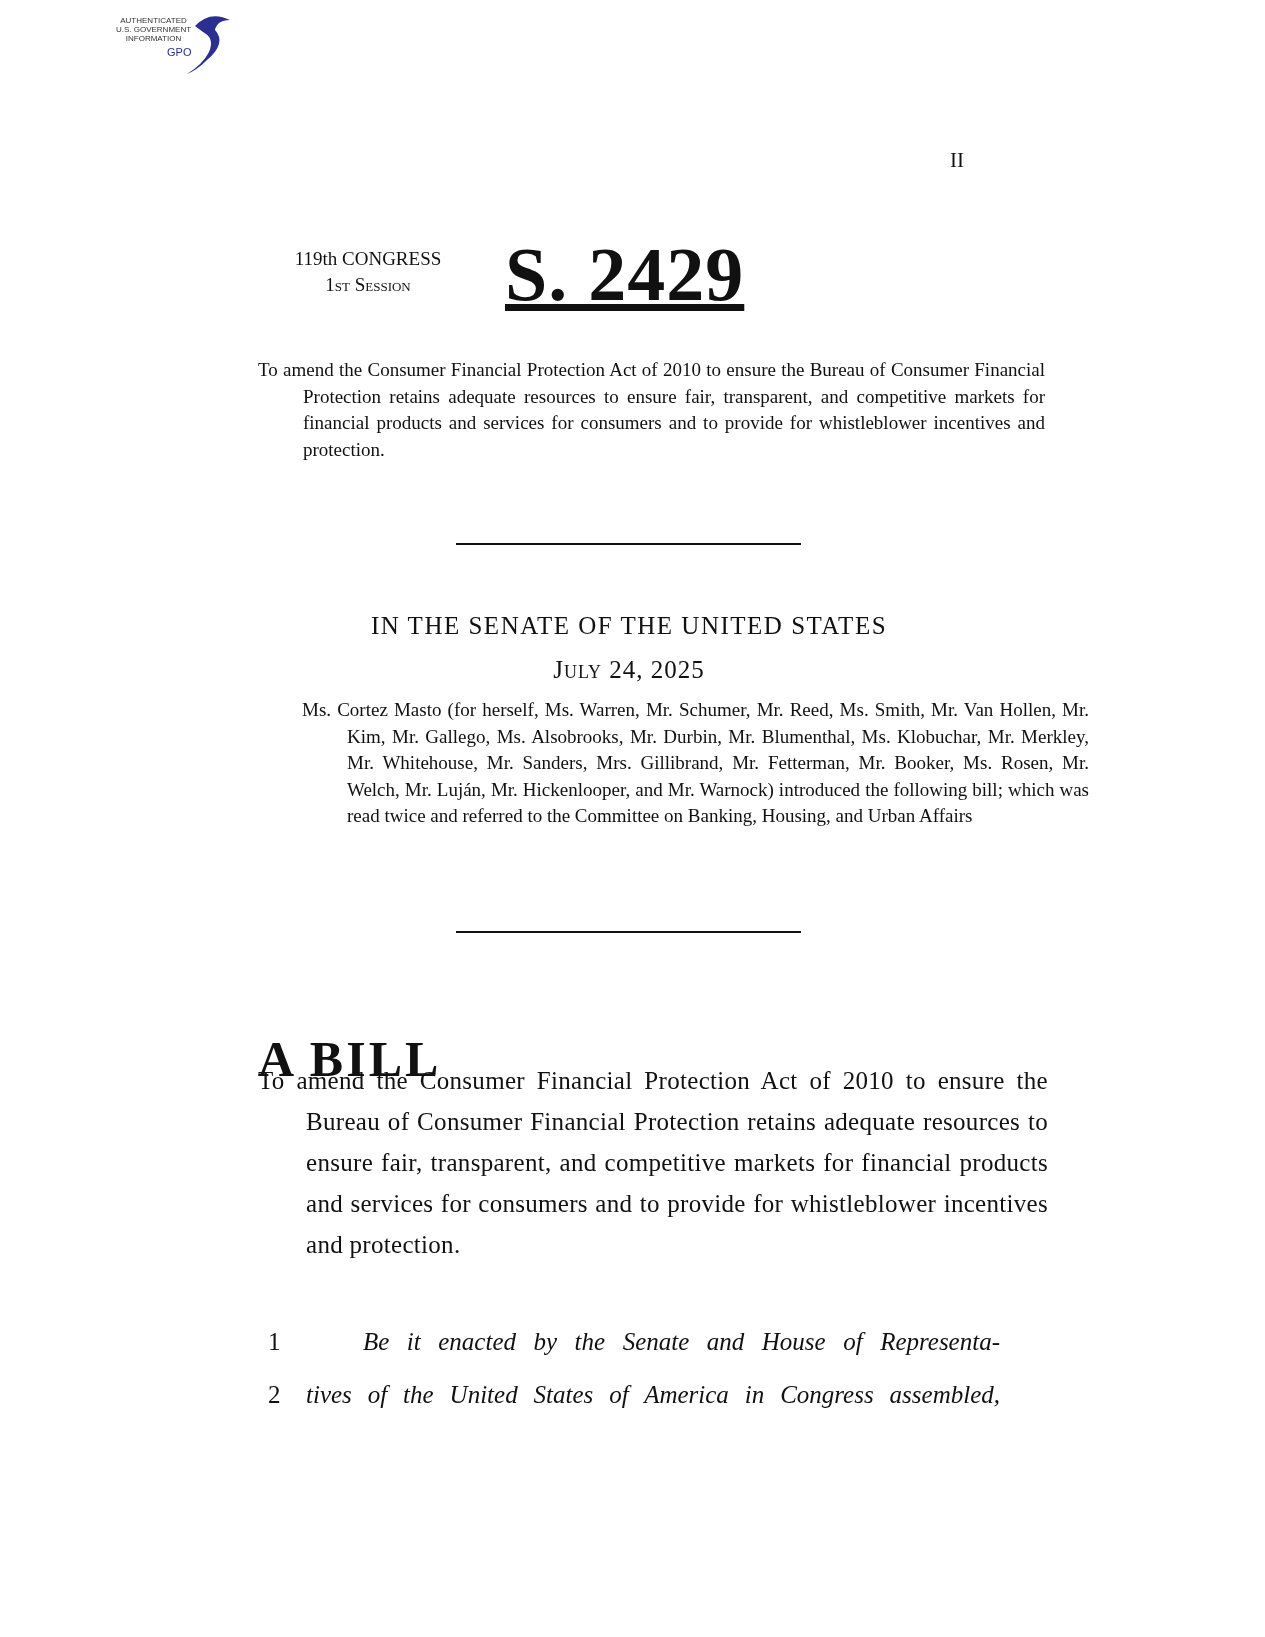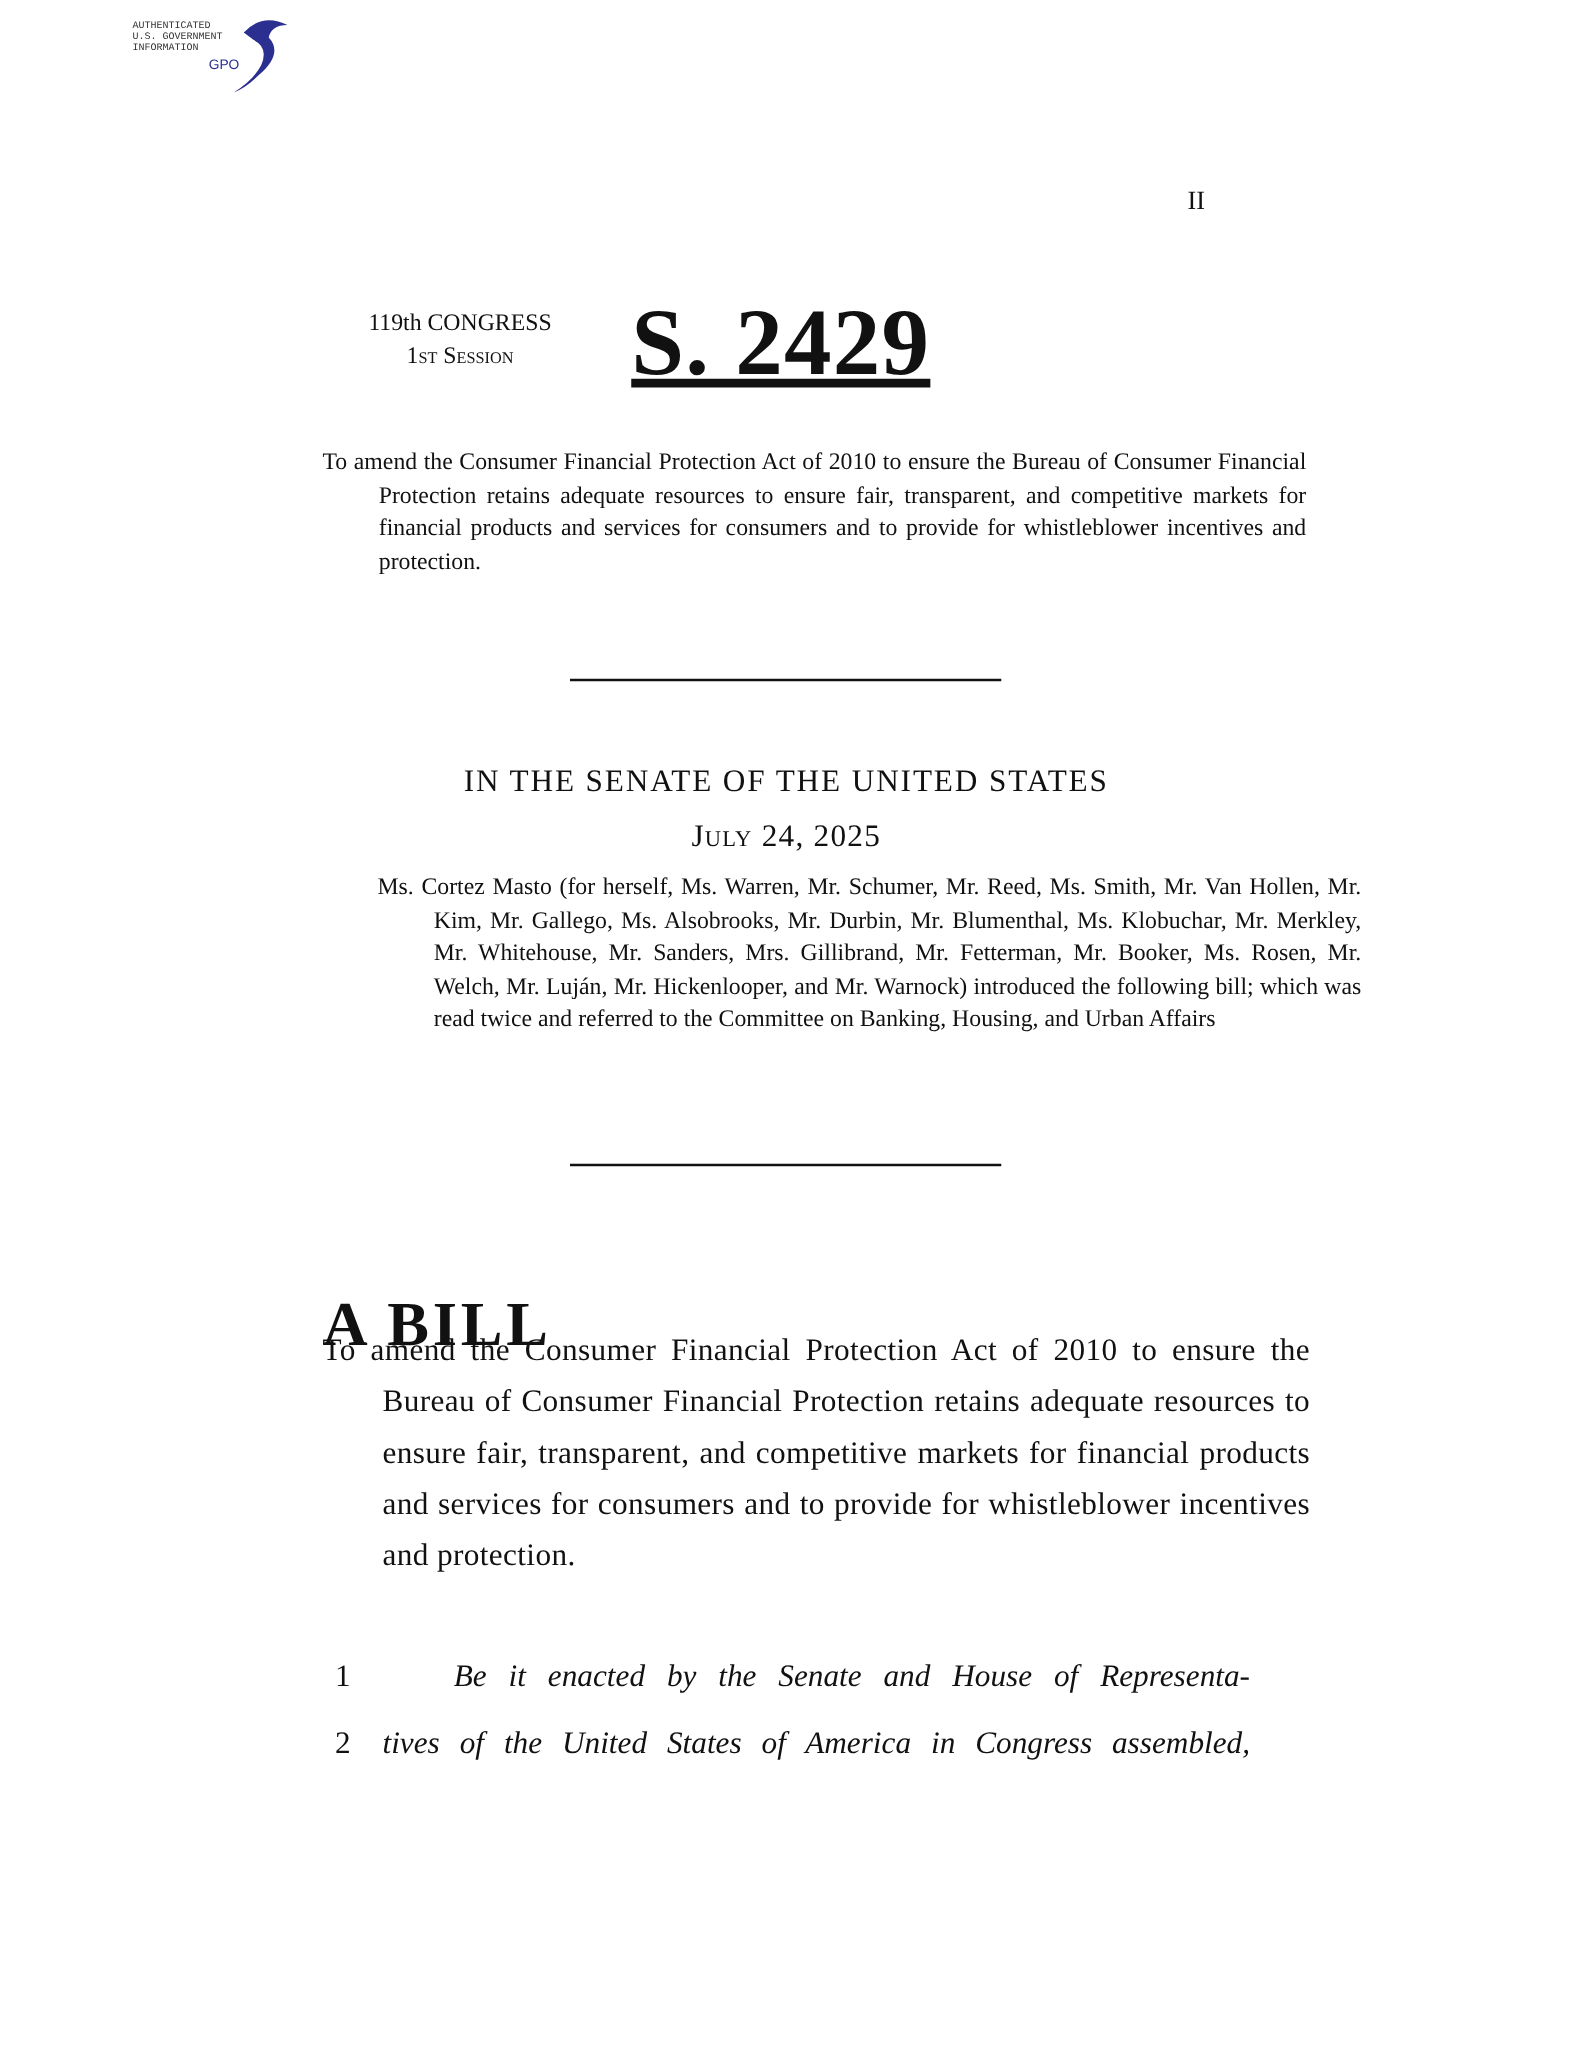--- a/index.html
+++ b/index.html
@@ -1,19 +1,19 @@
 <!DOCTYPE html>
 <html><head>
 <meta charset="utf-8">
 <style>
   html, body { margin:0; padding:0; background:#fff; }
   body { width:1265px; height:1637px; position:relative; font-family:"Liberation Serif","DejaVu Serif",serif; color:#111; }
   .abs { position:absolute; }
   .logo { left:100px; top:8px; width:140px; height:70px; }
-  .logo-text { position:absolute; left:6px; top:8px; font-family:Liberation Mono, monospace; font-size:8px; line-height:9px; color:#333; width:95px; }
+  .logo-text { position:absolute; left:6px; top:8px; font-family:Liberation Sans, sans-serif; font-size:8px; line-height:9px; text-align:center; color:#333; width:95px; }
   .logo-gpo { position:absolute; left:67px; top:38px; font-family:"Liberation Sans",sans-serif; font-size:11px; color:#2b2f8f; }
   .pagemark { left:950px; top:148px; font-size:21px; }
   .congress { left:258px; top:246px; font-size:19px; text-align:center; line-height:26px; width:220px; }
   .sc { font-variant:small-caps; }
   .billno { left:505px; top:236px; font-size:76px; font-weight:bold; letter-spacing:1px; line-height:1;text-decoration:underline; }
   .summary { left:258px; top:357px; width:742px; font-size:19px; line-height:26.5px; text-align:justify; padding-left:45px; text-indent:-45px; }
   .rule { height:2px; background:#111; width:345px; left:456px; }
   .senate { left:258px; top:612px; width:742px; text-align:center; font-size:25px; letter-spacing:1.5px; }
   .date { left:258px; top:656px; width:742px; text-align:center; font-size:25px; font-variant:small-caps; letter-spacing:1px; }
   .sponsors { left:258px; top:697px; width:742px; font-size:19px; line-height:26.5px; text-align:justify; padding-left:45px; text-indent:-45px;margin-left:44px; }

